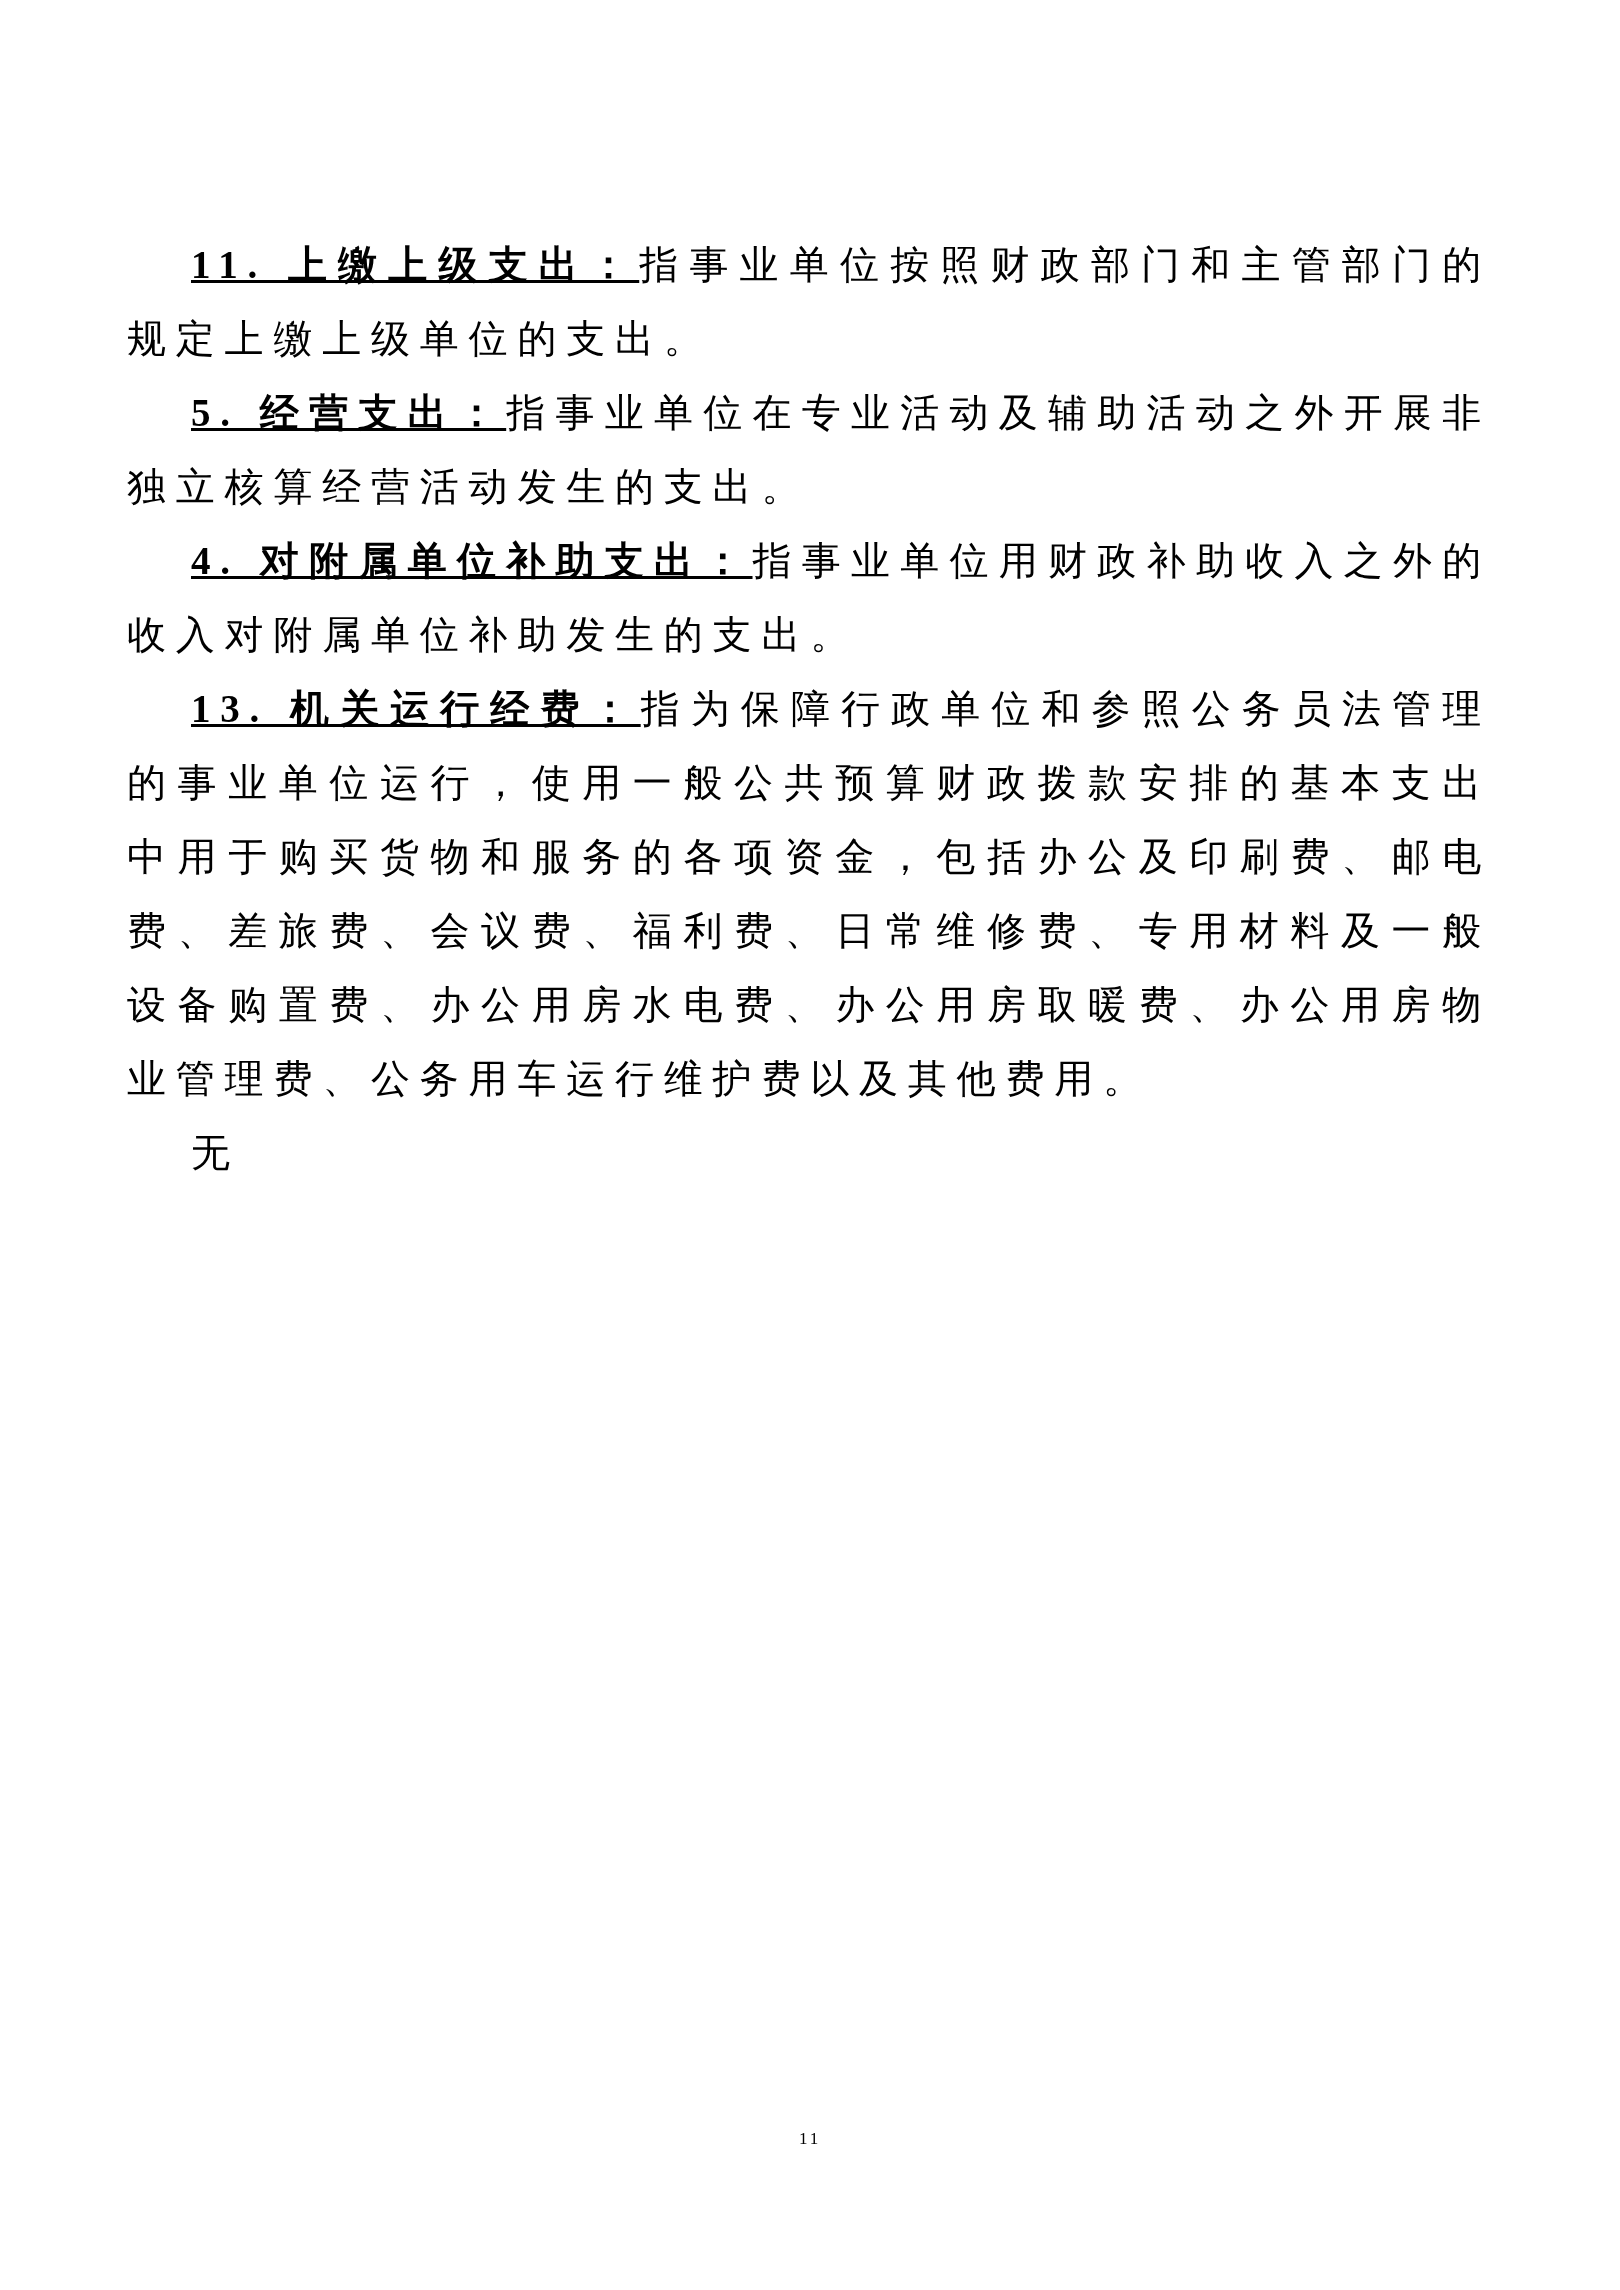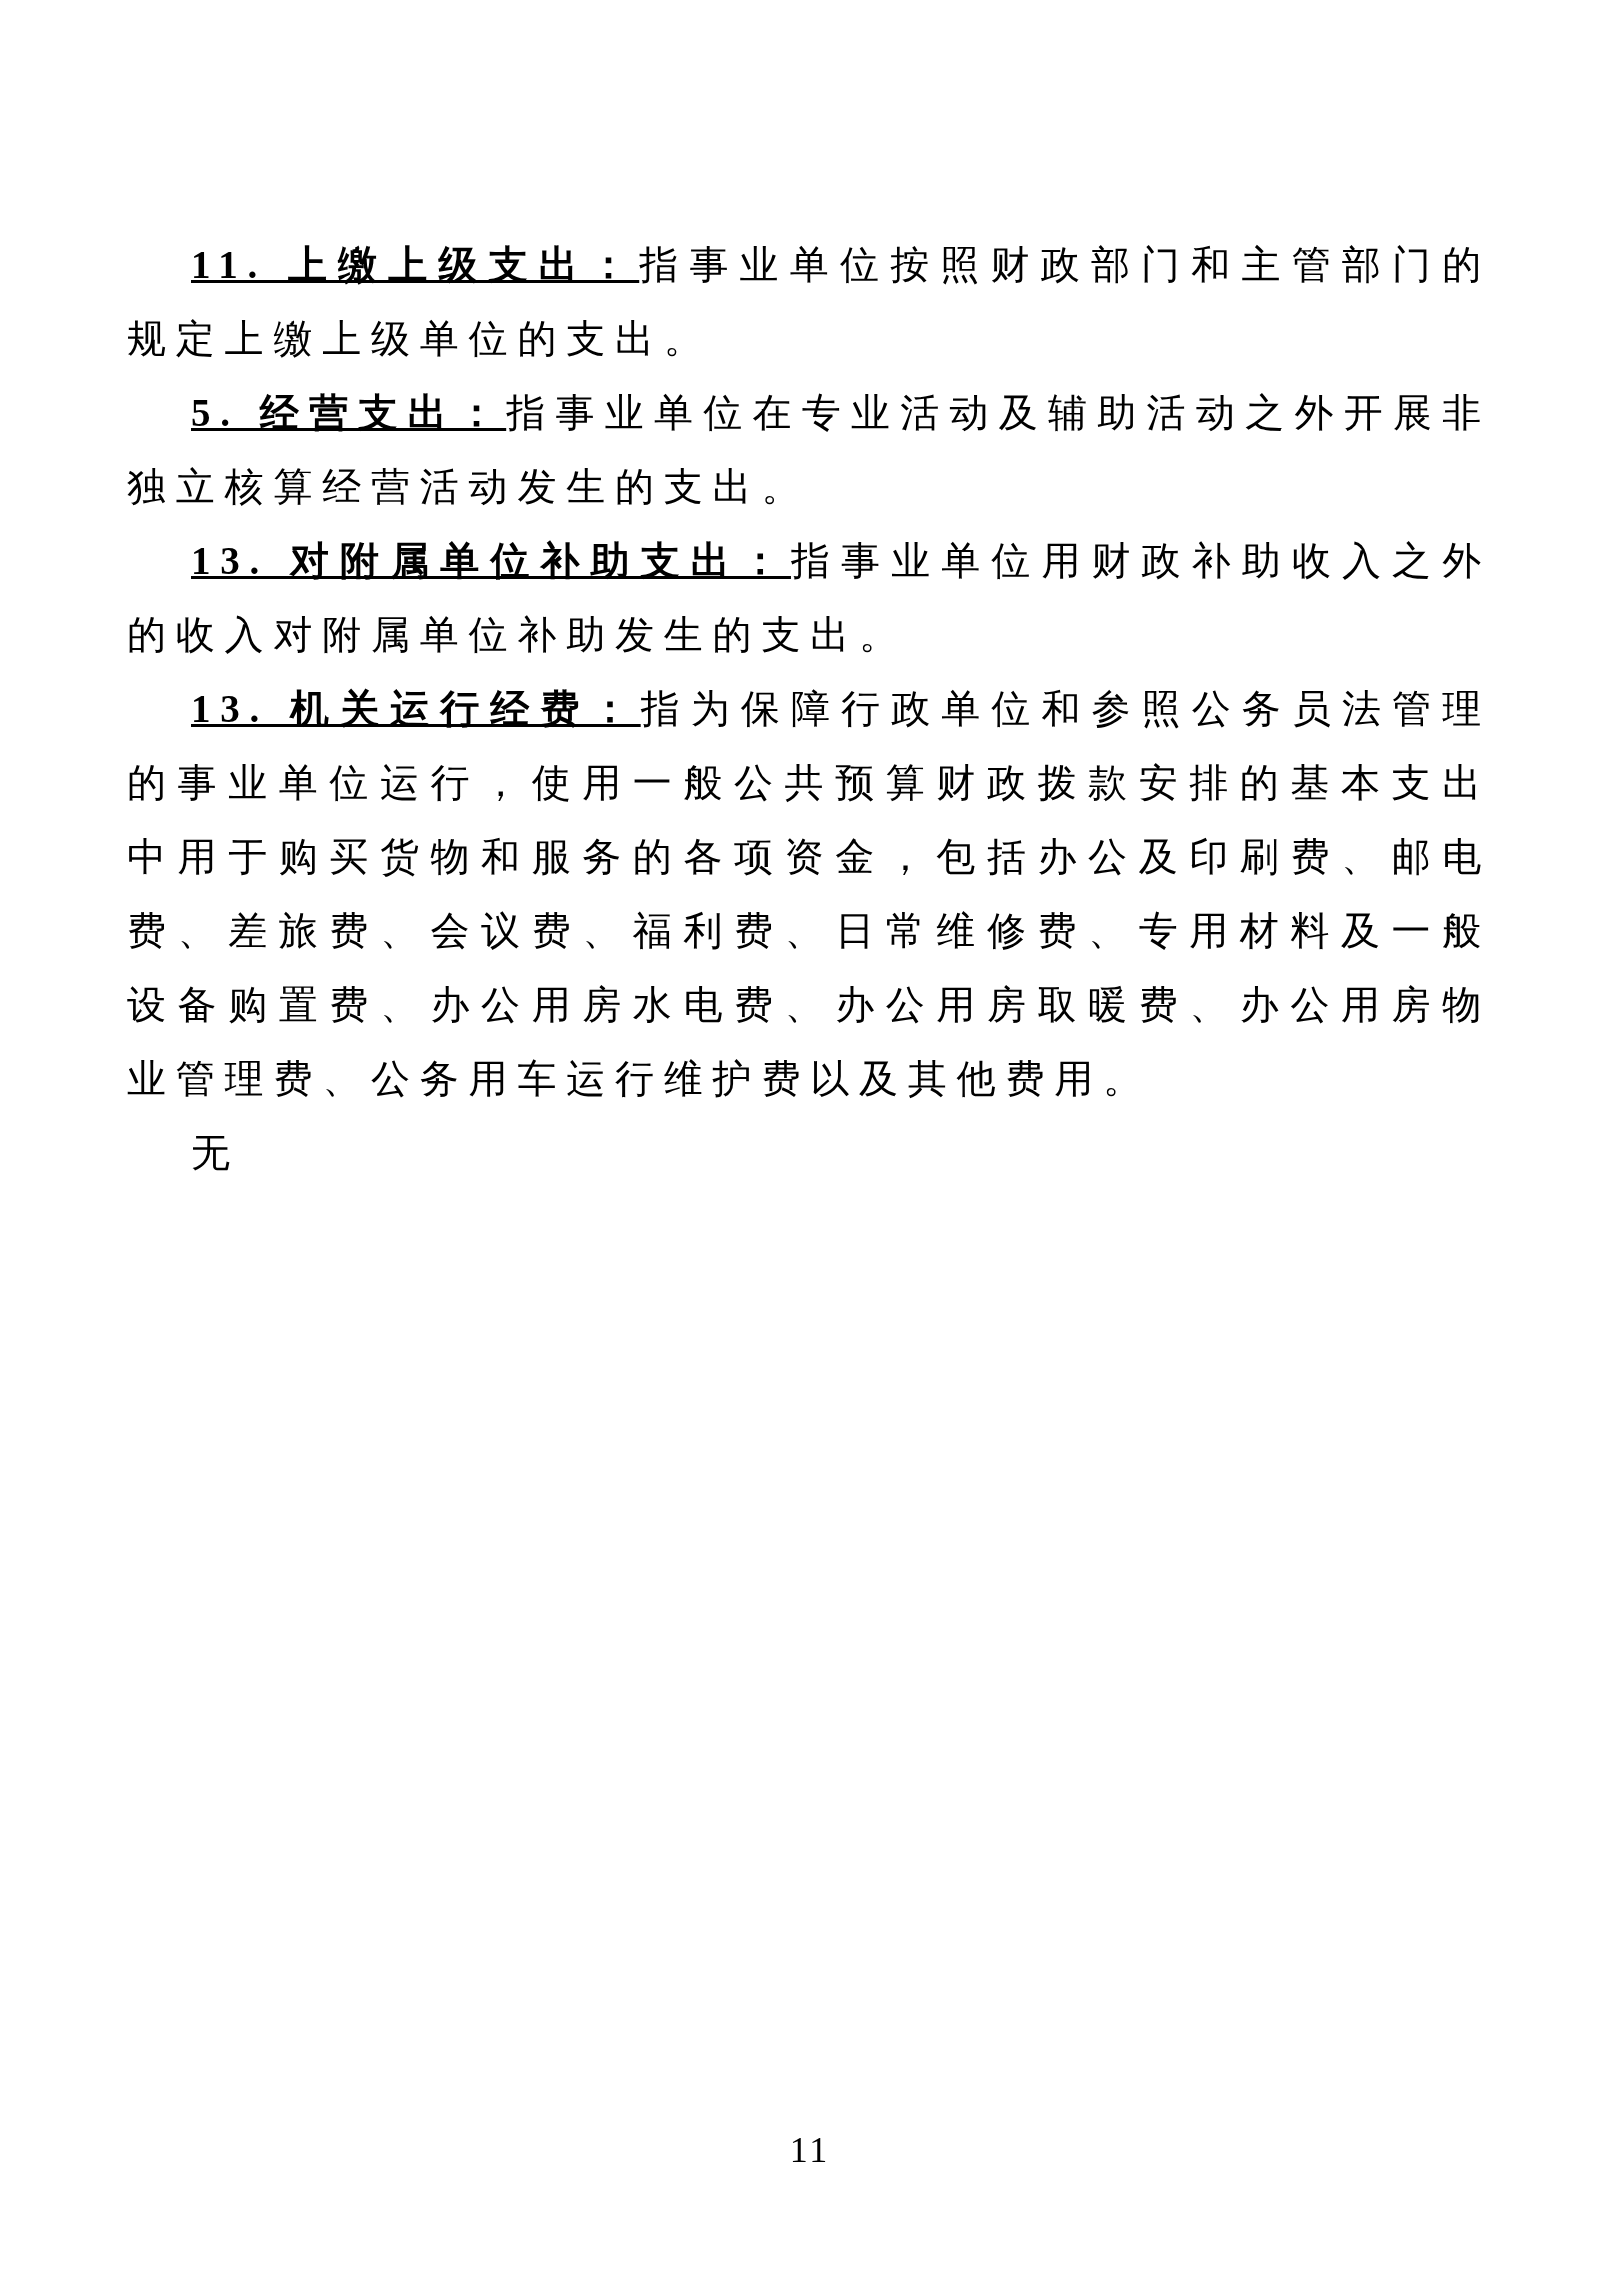--- a/index.html
+++ b/index.html
@@ -36,40 +36,40 @@
   .term {
     font-weight: 700;
     text-decoration: underline;
   }
   .page-number {
     position: absolute;
     left: 0;
     width: 100%;
     top: 2129px;
     text-align: center;
-    font-size: 36px;
+    font-size: 17px;
     letter-spacing: 2.9px;
   }
 </style>
 </head>
 <body>
 
 <div class="page">
   <div class="content">
     <div id="items-host">
   <p class="para">
     <span class="term">11. 上缴上级支出：</span><span class="def">指事业单位按照财政部门和主管部门的规定上缴上级单位的支出。</span>
   </p>
 
   <p class="para">
     <span class="term">5. 经营支出：</span><span class="def">指事业单位在专业活动及辅助活动之外开展非独立核算经营活动发生的支出。</span>
   </p>
 
   <p class="para">
-    <span class="term">13. 对附属单位补助支出：</span><span class="def">指事业单位用财政补助收入之外的收入对附属单位补助发生的支出。</span>
+    <span class="term">4. 对附属单位补助支出：</span><span class="def">指事业单位用财政补助收入之外的收入对附属单位补助发生的支出。</span>
   </p>
 
 
   <p class="para">
     <span class="term">13. 机关运行经费：</span><span class="def">指为保障行政单位和参照公务员法管理的事业单位运行，使用一般公共预算财政拨款安排的基本支出中用于购买货物和服务的各项资金，包括办公及印刷费、邮电费、差旅费、会议费、福利费、日常维修费、专用材料及一般设备购置费、办公用房水电费、办公用房取暖费、办公用房物业管理费、公务用车运行维护费以及其他费用。</span>
   </p>
 </div>
     <p class="para">
       <span>无</span>
     </p>

